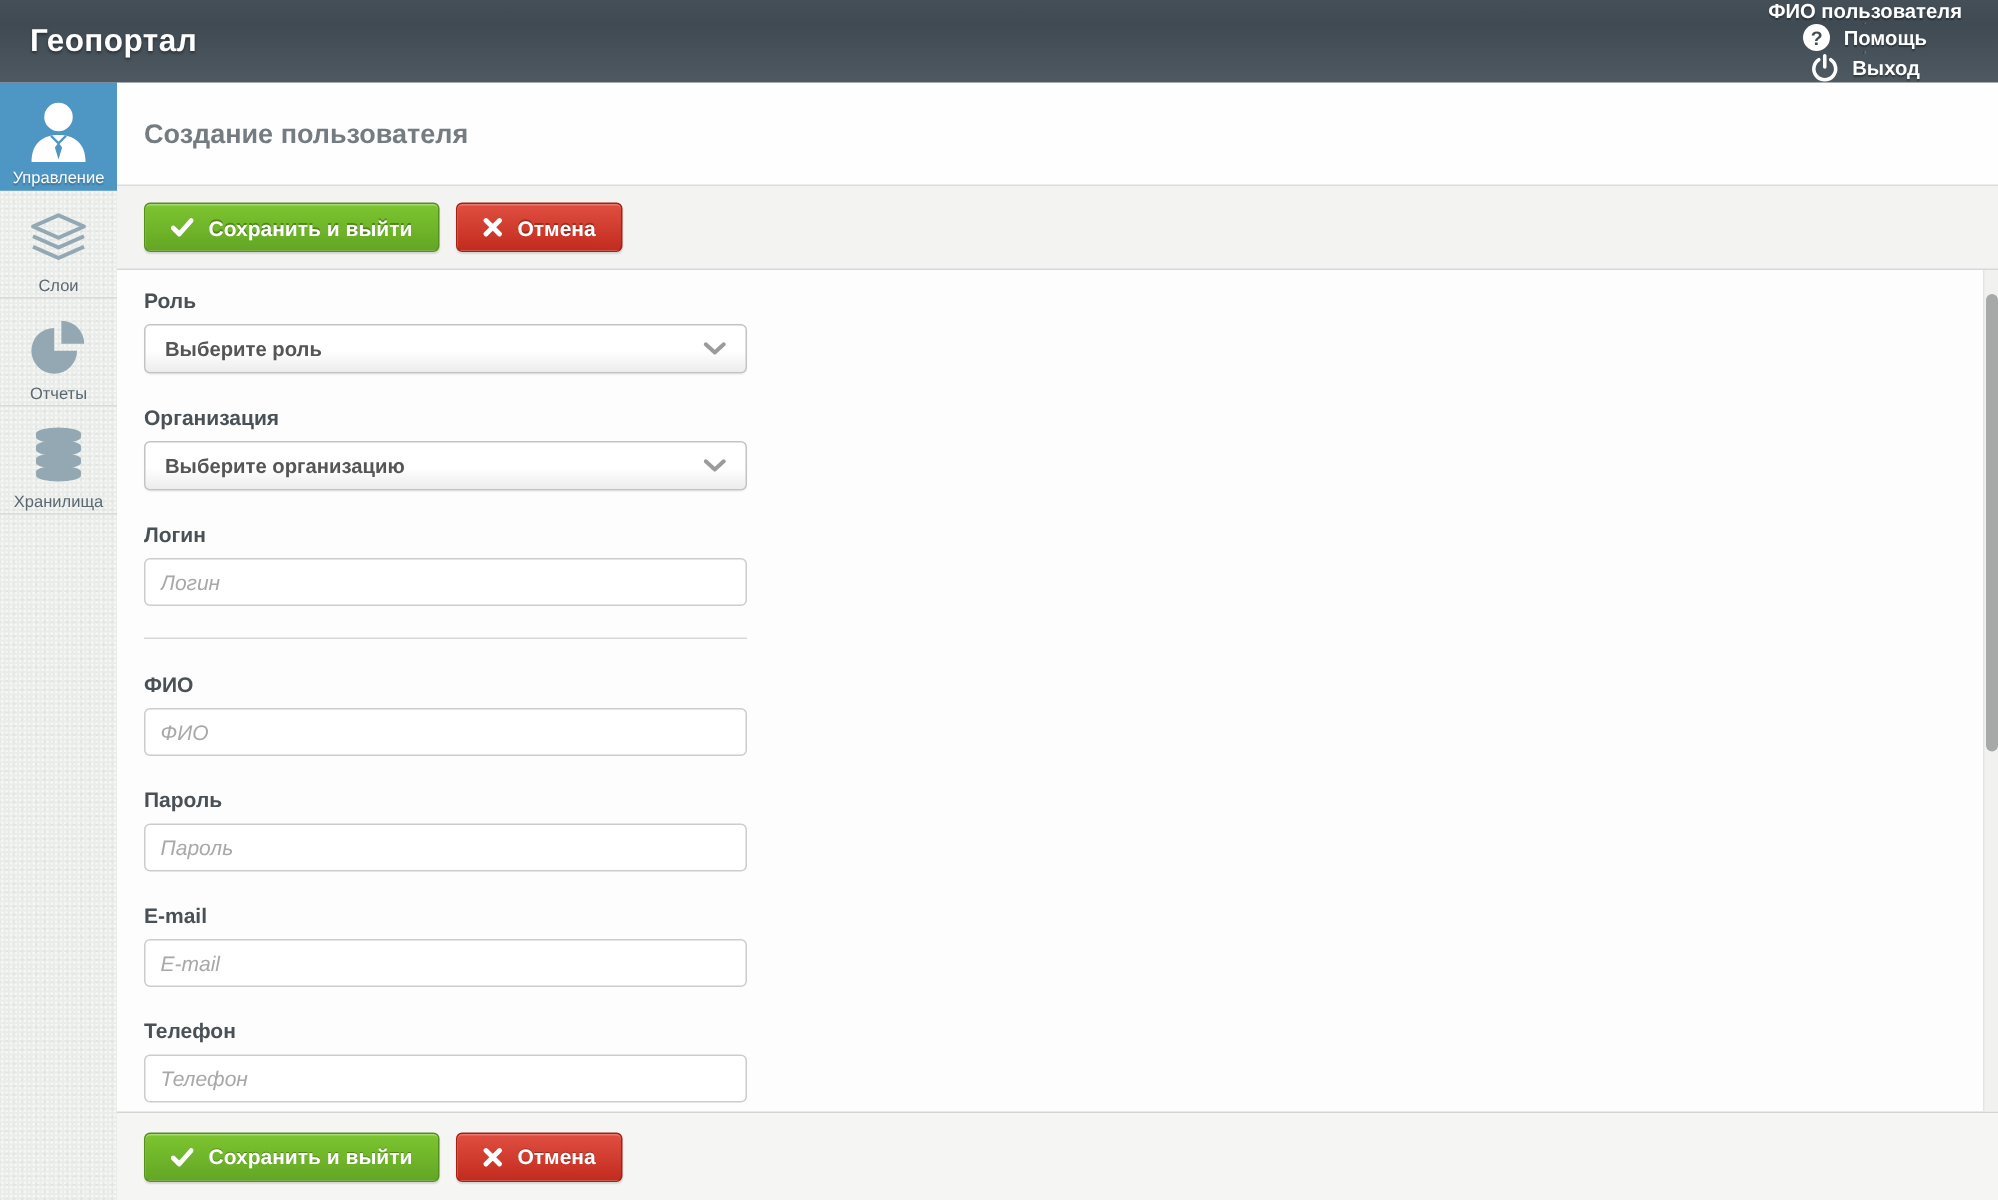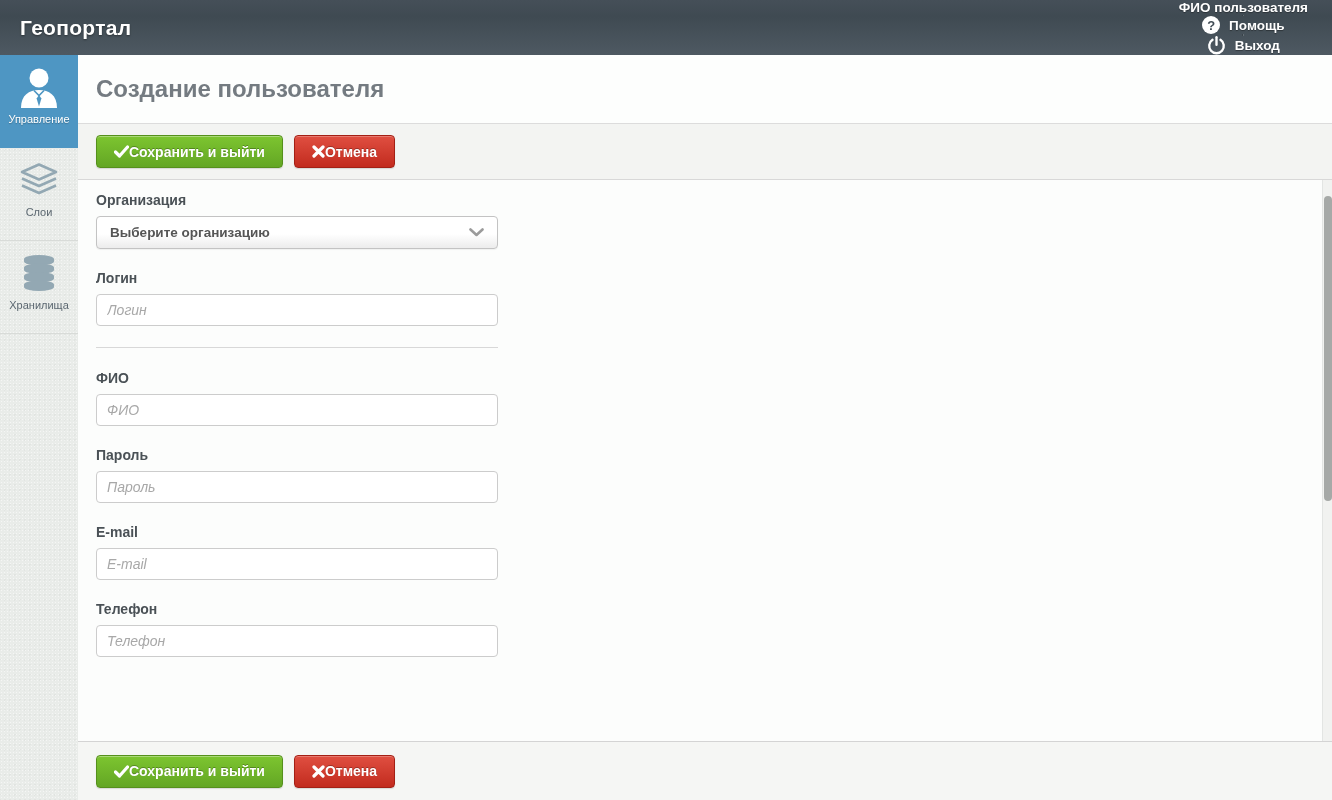--- a/index.html
+++ b/index.html
@@ -20,35 +20,35 @@
   .help-badge { width:18px; height:18px; border-radius:50%; background:#fff; color:#424d56;
                 font-size:13px; font-weight:bold; display:flex; align-items:center; justify-content:center;
                 text-shadow:none; }
 
   
   .sidebar { position:absolute; top:55px; left:0; width:78px; height:745px;
              background-color:#e9ece9;
              background-image:radial-gradient(rgba(255,255,255,.55) 1px, transparent 1px),
                               radial-gradient(rgba(0,0,0,.035) 1px, transparent 1px);
              background-size:3px 3px, 5px 5px; background-position:0 0, 2px 2px; }
-  .side-item { text-align:center; padding:11px 2px 22px; border-bottom:1px solid #d8dbd8;
+  .side-item { text-align:center; padding:11px 2px 1px; border-bottom:1px solid #d8dbd8;
                color:#5b6770; font-size:11px; cursor:pointer; }
   .side-item .side-icon { display:block; height:42px; display:flex; align-items:center; justify-content:center; margin-bottom:5px; }
   .side-item.active { background:#4e96c3; border-bottom:1px solid #4e96c3; color:#fff;
                       text-shadow:0 1px 1px rgba(0,0,0,.25); }
 
   
   .main { position:absolute; top:55px; left:78px; width:1254px; height:745px; display:flex; flex-direction:column; }
   .page-header { height:69px; background:#fdfefd; border-bottom:1px solid #dcdcdc;
                  display:flex; align-items:center; padding-left:18px; flex:0 0 auto; }
-  .page-title { font-size:24px; color:#747b81; }
+  .page-title { font-size:18px; color:#747b81; }
 
   .toolbar { height:56px; background:#f3f4f2; border-bottom:1px solid #d8d8d8;
              display:flex; align-items:center; padding-left:18px; gap:11px; flex:0 0 auto; }
-  .btn { display:inline-flex; align-items:center; height:33px; padding:0 17px;
+  .btn { display:inline-flex; align-items:center; gap:10px; height:33px; padding:0 17px;
          border-radius:4px; color:#fff; font-size:14px; font-weight:bold; cursor:pointer;
          text-shadow:0 -1px 0 rgba(0,0,0,.28); }
   .btn-green { background:linear-gradient(180deg,#7dc530,#63a624); border:1px solid #55901c;
                box-shadow:inset 0 1px 0 rgba(255,255,255,.35), 0 1px 1px rgba(0,0,0,.12); }
   .btn-red   { background:linear-gradient(180deg,#e04f41,#c22b1e); border:1px solid #a3structure2015; border:1px solid #a32015;
                box-shadow:inset 0 1px 0 rgba(255,255,255,.25), 0 1px 1px rgba(0,0,0,.12); }
 
   
   .form-panel { flex:1 1 auto; background:#fcfdfc; border-bottom:1px solid #d4d4d4;
                 padding:12px 0 0 18px; position:relative; overflow:hidden; }
@@ -122,20 +122,29 @@
         <g fill="none" stroke="#93a8b3" stroke-width="2.6" stroke-linejoin="round">
           <path d="M20 2.5 L37 10 L20 17.5 L3 10 Z"></path>
           <path d="M3 16.5 L20 24 L37 16.5"></path>
           <path d="M3 23.5 L20 31 L37 23.5"></path>
         </g>
       </svg>
     </span>
     <span>Слои</span>
   </div>
 
+  <div class="side-item">
+    <span class="side-icon">
+      <svg width="42" height="40" viewBox="0 0 44 42">
+        <path d="M19 8 A16 16 0 1 0 35 24 L19 24 Z" fill="#93a8b3"></path>
+        <path d="M24 3 A16 16 0 0 1 40 19 L24 19 Z" fill="#93a8b3"></path>
+      </svg>
+    </span>
+    <span>Отчеты</span>
+  </div>
 
   <div class="side-item">
     <span class="side-icon">
       <svg width="38" height="38" viewBox="0 0 38 38">
         <g fill="#93a8b3">
           <path d="M4 5 a15 4 0 0 1 30 0 l0 2.5 a15 4 0 0 1 -30 0 z"></path>
           <path d="M4 13.5 a15 4 0 0 1 30 0 l0 2.5 a15 4 0 0 1 -30 0 z"></path>
           <path d="M4 22 a15 4 0 0 1 30 0 l0 2.5 a15 4 0 0 1 -30 0 z"></path>
           <path d="M4 30.5 a15 4 0 0 1 30 0 l0 2.5 a15 4 0 0 1 -30 0 z"></path>
         </g>
@@ -166,20 +175,31 @@
         <svg width="13" height="13" viewBox="0 0 13 13">
             <path d="M2 2 L11 11 M11 2 L2 11" stroke="#ffffff" stroke-width="3.2" stroke-linecap="round"></path>
           </svg>
       </span>
       <span>Отмена</span>
     </button>
   </div>
 
   <div class="form-panel">
 
+    <div class="form-group">
+      <label class="form-label">Роль</label>
+      <div class="select-box">
+        <span>Выберите роль</span>
+        <span style="display:flex;">
+          <svg width="15" height="9" viewBox="0 0 15 9">
+              <path d="M1.5 1.5 L7.5 7 L13.5 1.5" fill="none" stroke="#9b9b9b" stroke-width="2.6" stroke-linecap="round" stroke-linejoin="round"></path>
+            </svg>
+        </span>
+      </div>
+    </div>
 
     <div class="form-group">
       <label class="form-label">Организация</label>
       <div class="select-box">
         <span>Выберите организацию</span>
         <span style="display:flex;">
           <svg width="15" height="9" viewBox="0 0 15 9">
               <path d="M1.5 1.5 L7.5 7 L13.5 1.5" fill="none" stroke="#9b9b9b" stroke-width="2.6" stroke-linecap="round" stroke-linejoin="round"></path>
             </svg>
         </span>

